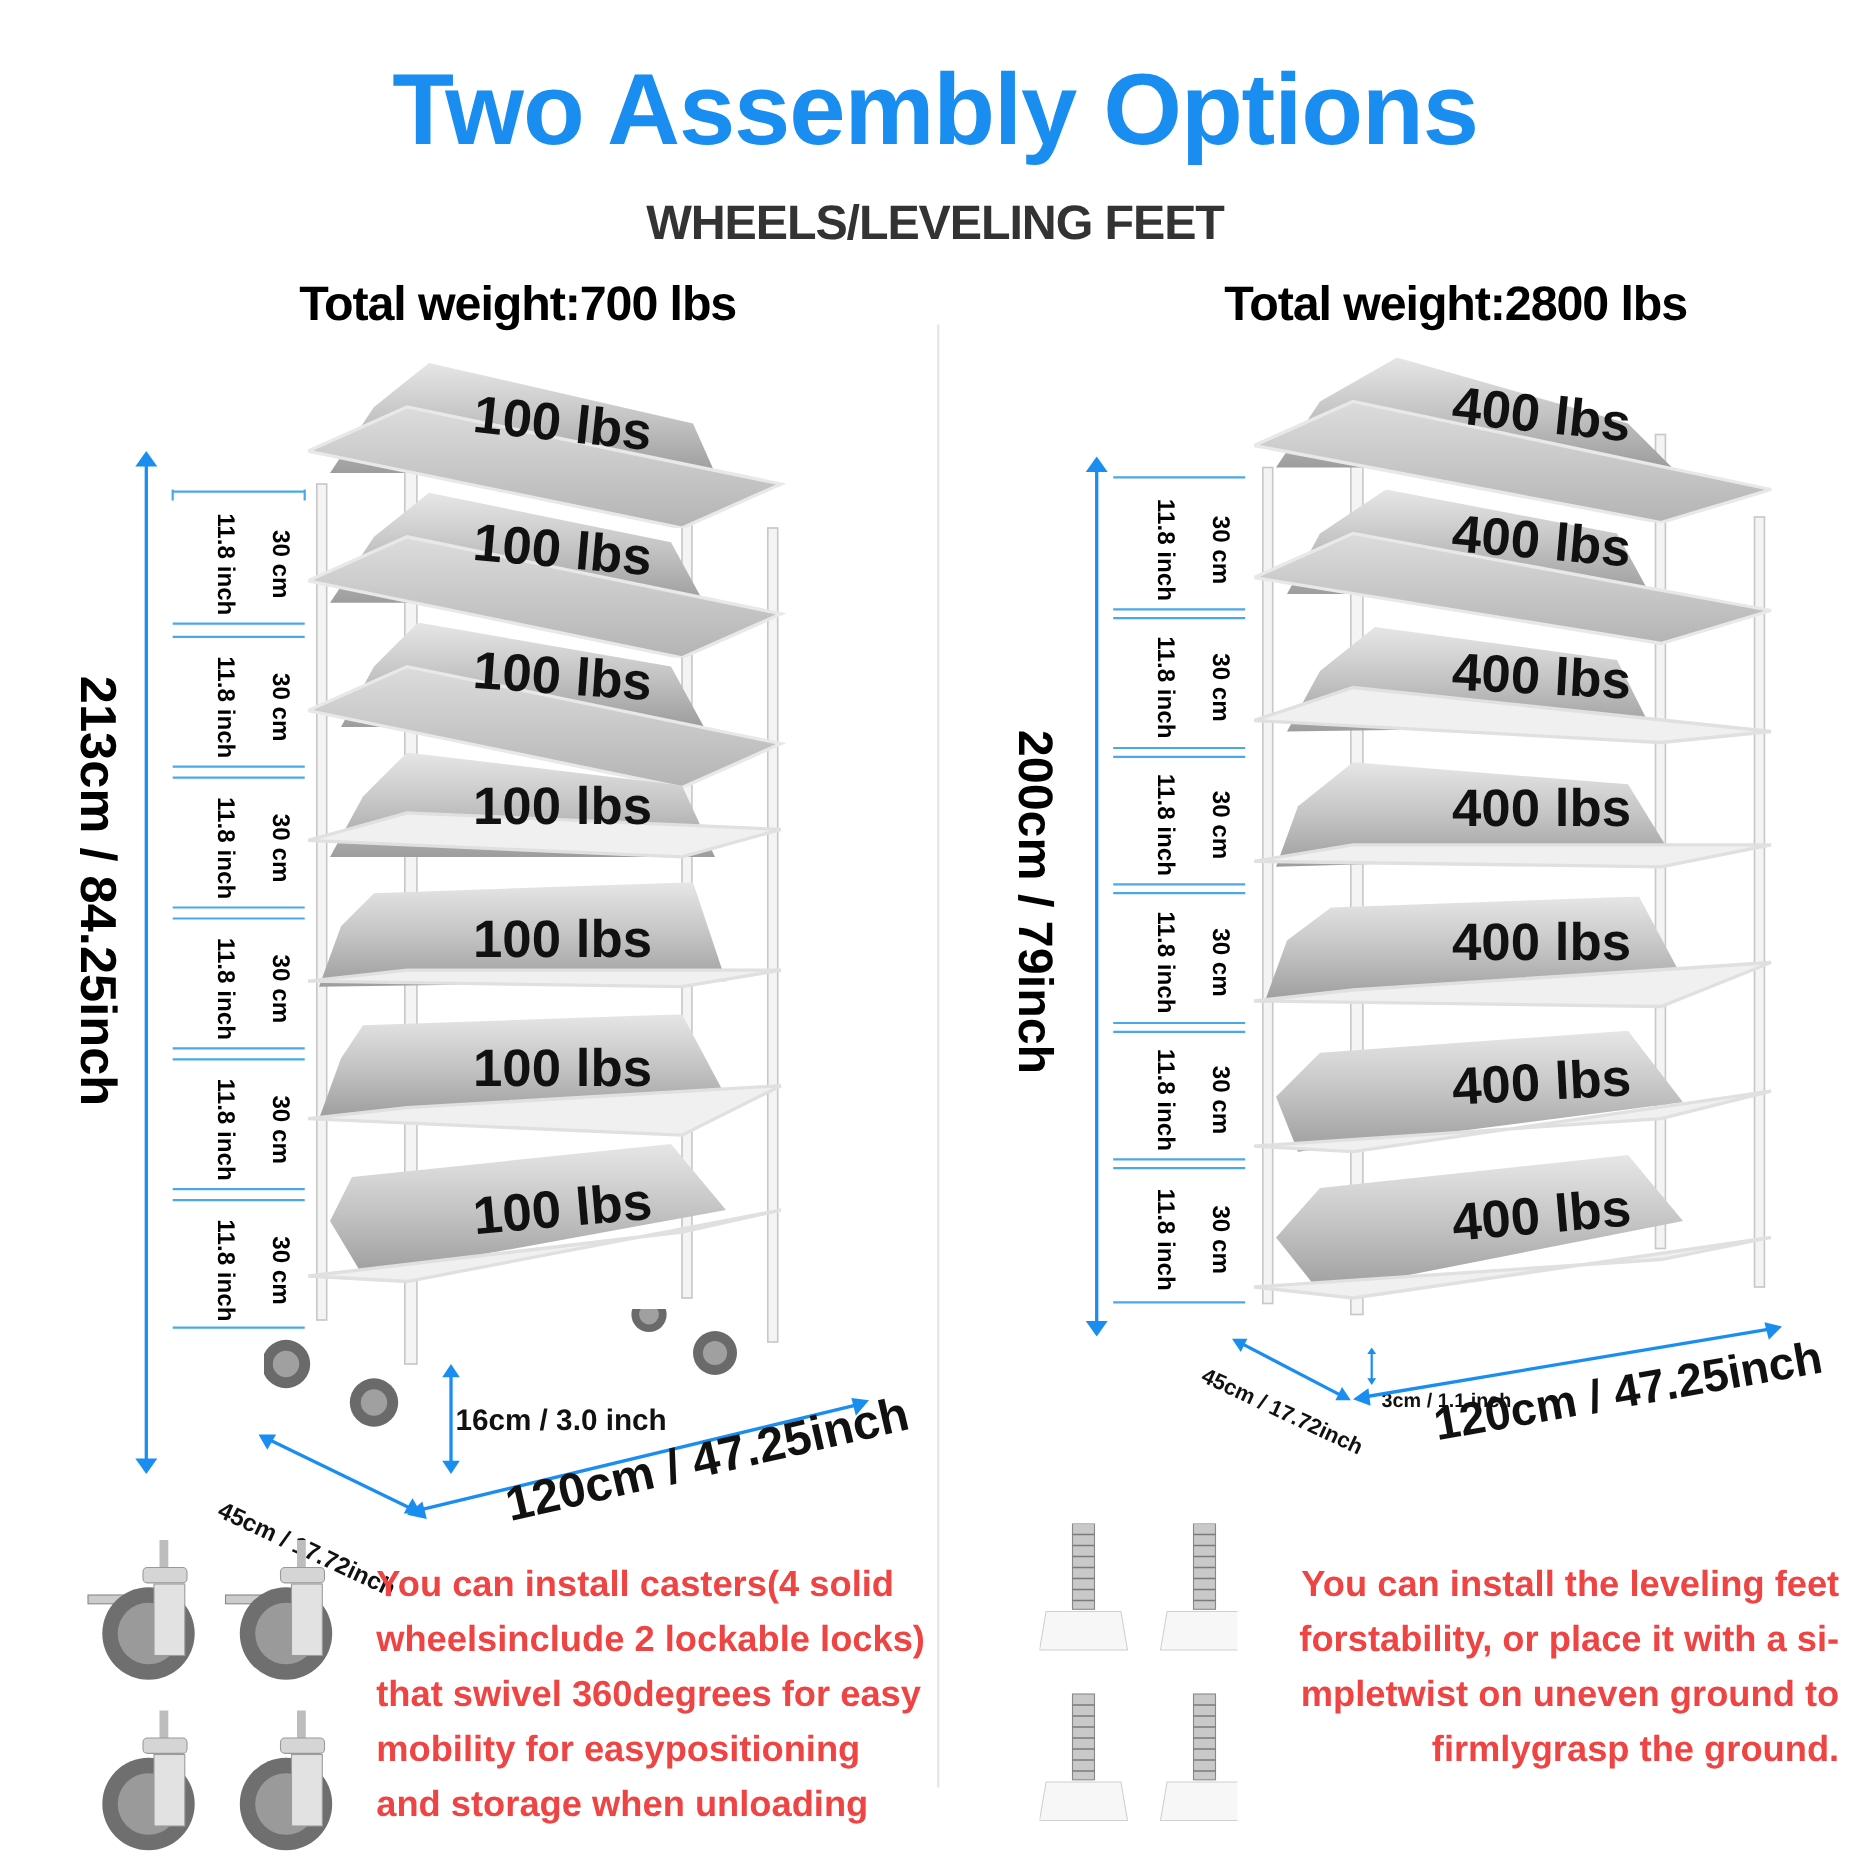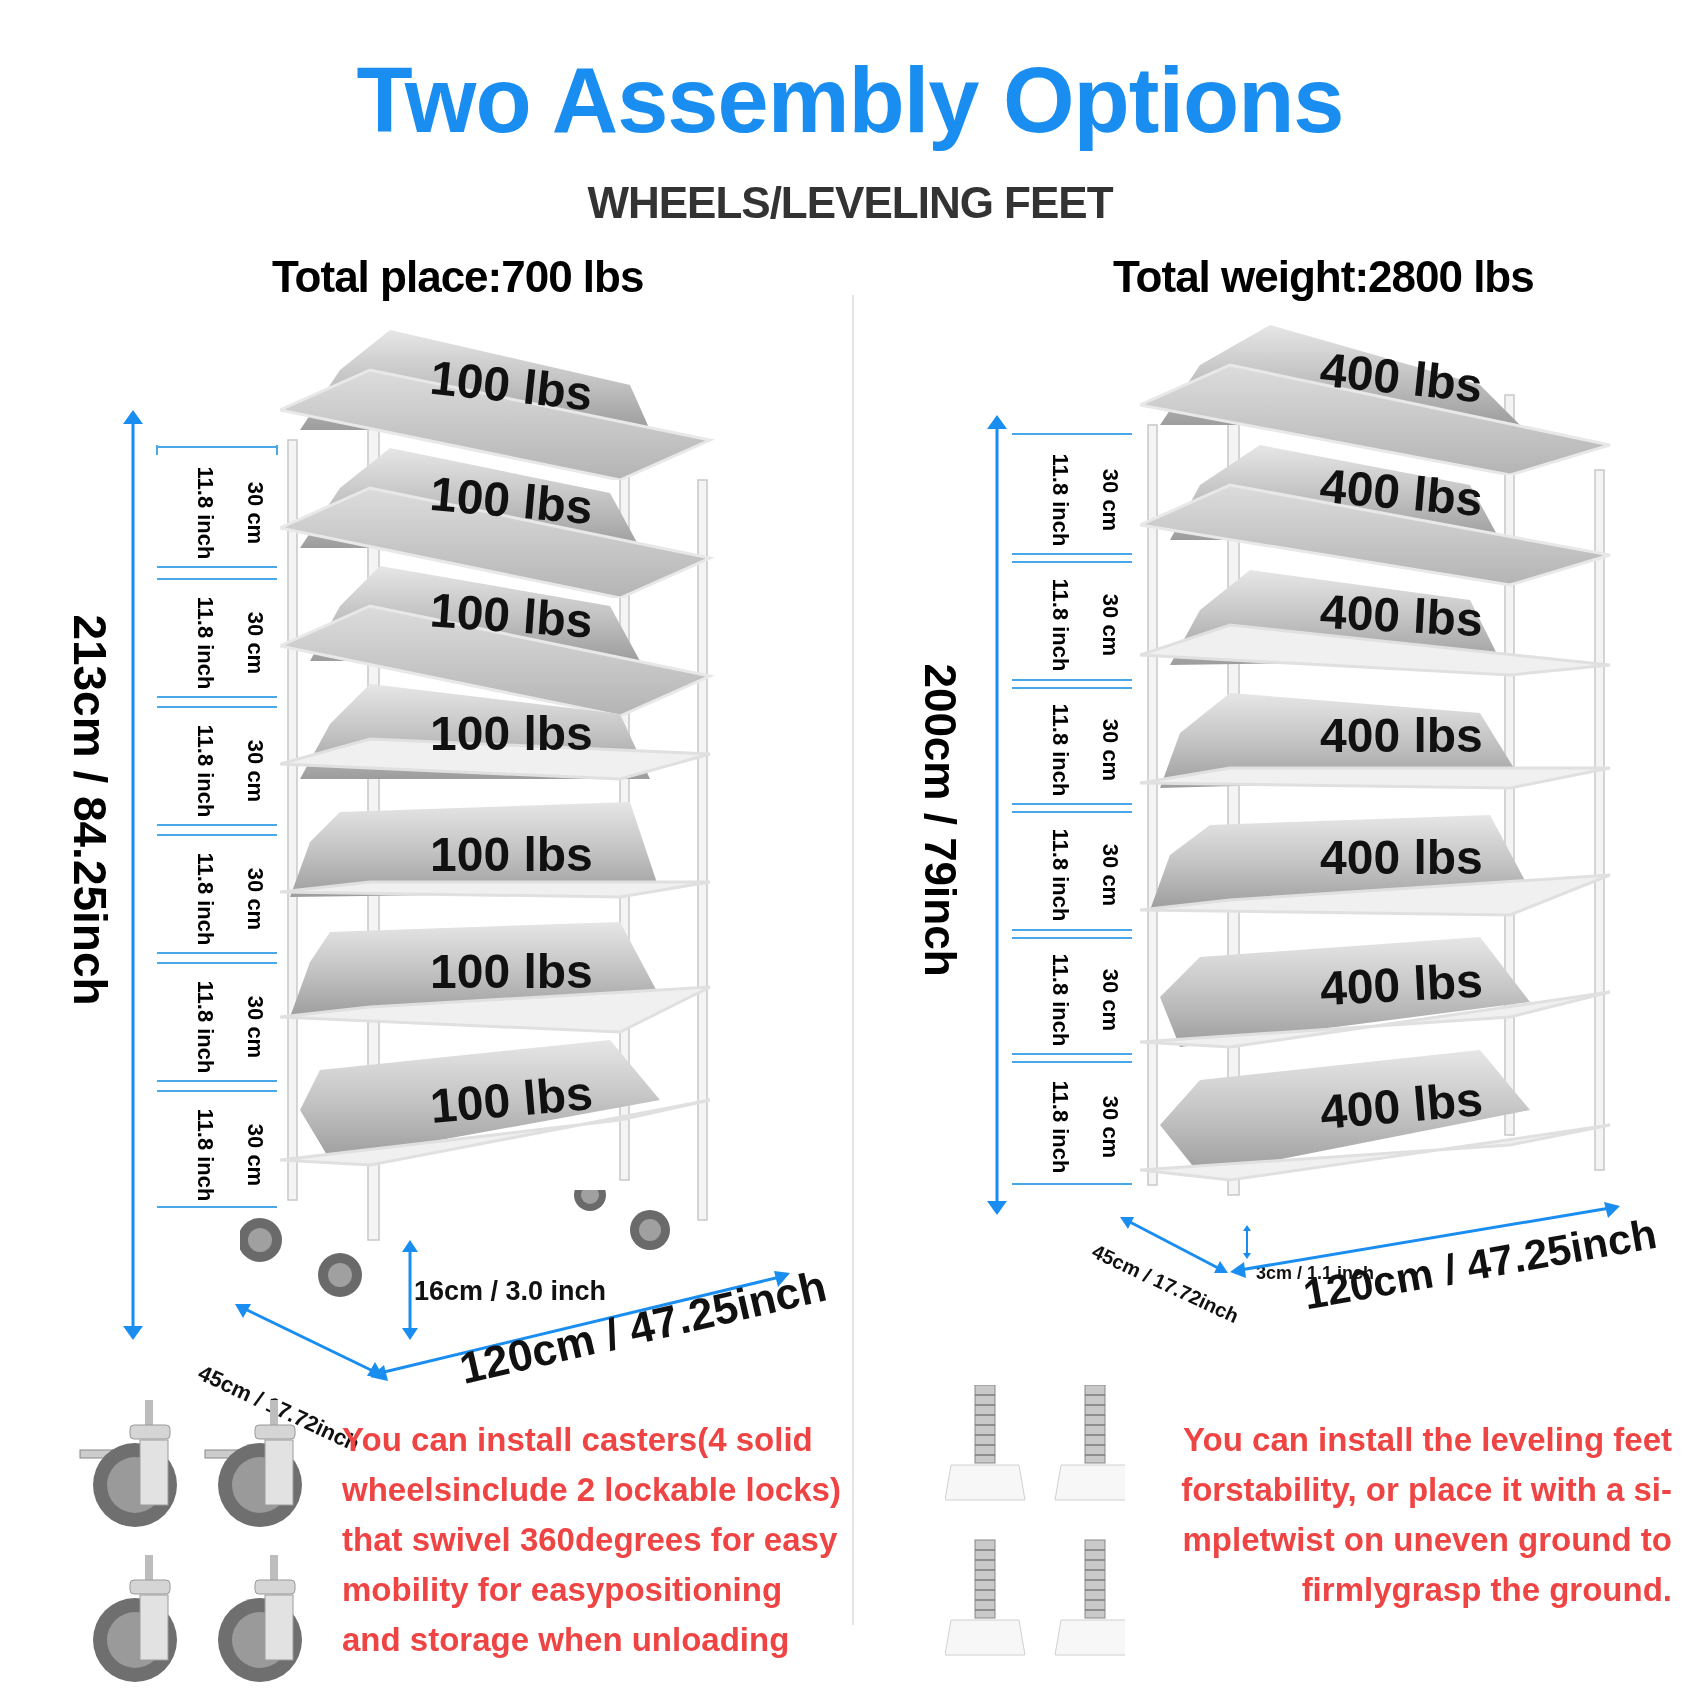--- a/index.html
+++ b/index.html
@@ -16,21 +16,21 @@
   .dim { font-weight:bold; white-space:nowrap; color:#111; }
 </style>
 </head>
 <body>
 
 <div class="abs title">Two Assembly Options</div>
 <div class="abs subtitle">WHEELS/LEVELING FEET</div>
 
 <div class="abs divider"></div>
 
-<div class="abs weight-heading" style="left:272px;top:252px;">Total place:700 lbs</div>
+<div class="abs weight-heading" style="left:272px;top:252px;">Total weight:700 lbs</div>
 
 <svg class="abs" style="left:118px;top:410px;" width="30" height="930">
   <line x1="15" y1="8" x2="15" y2="922" stroke="#1a8ef0" stroke-width="3"></line>
   <polygon points="15,0 5,14 25,14" fill="#1a8ef0"></polygon>
   <polygon points="15,930 5,916 25,916" fill="#1a8ef0"></polygon>
 </svg>
 <div class="abs vlabel rot90" style="left:-120px;top:780px;width:420px;height:60px;font-size:46px;text-align:center;line-height:60px;">213cm / 84.25inch</div>
 
 <div class="abs" style="left:155px;top:445px;width:125px;height:765px;">
   <svg width="125" height="765" style="position:absolute;left:0;top:0;">

